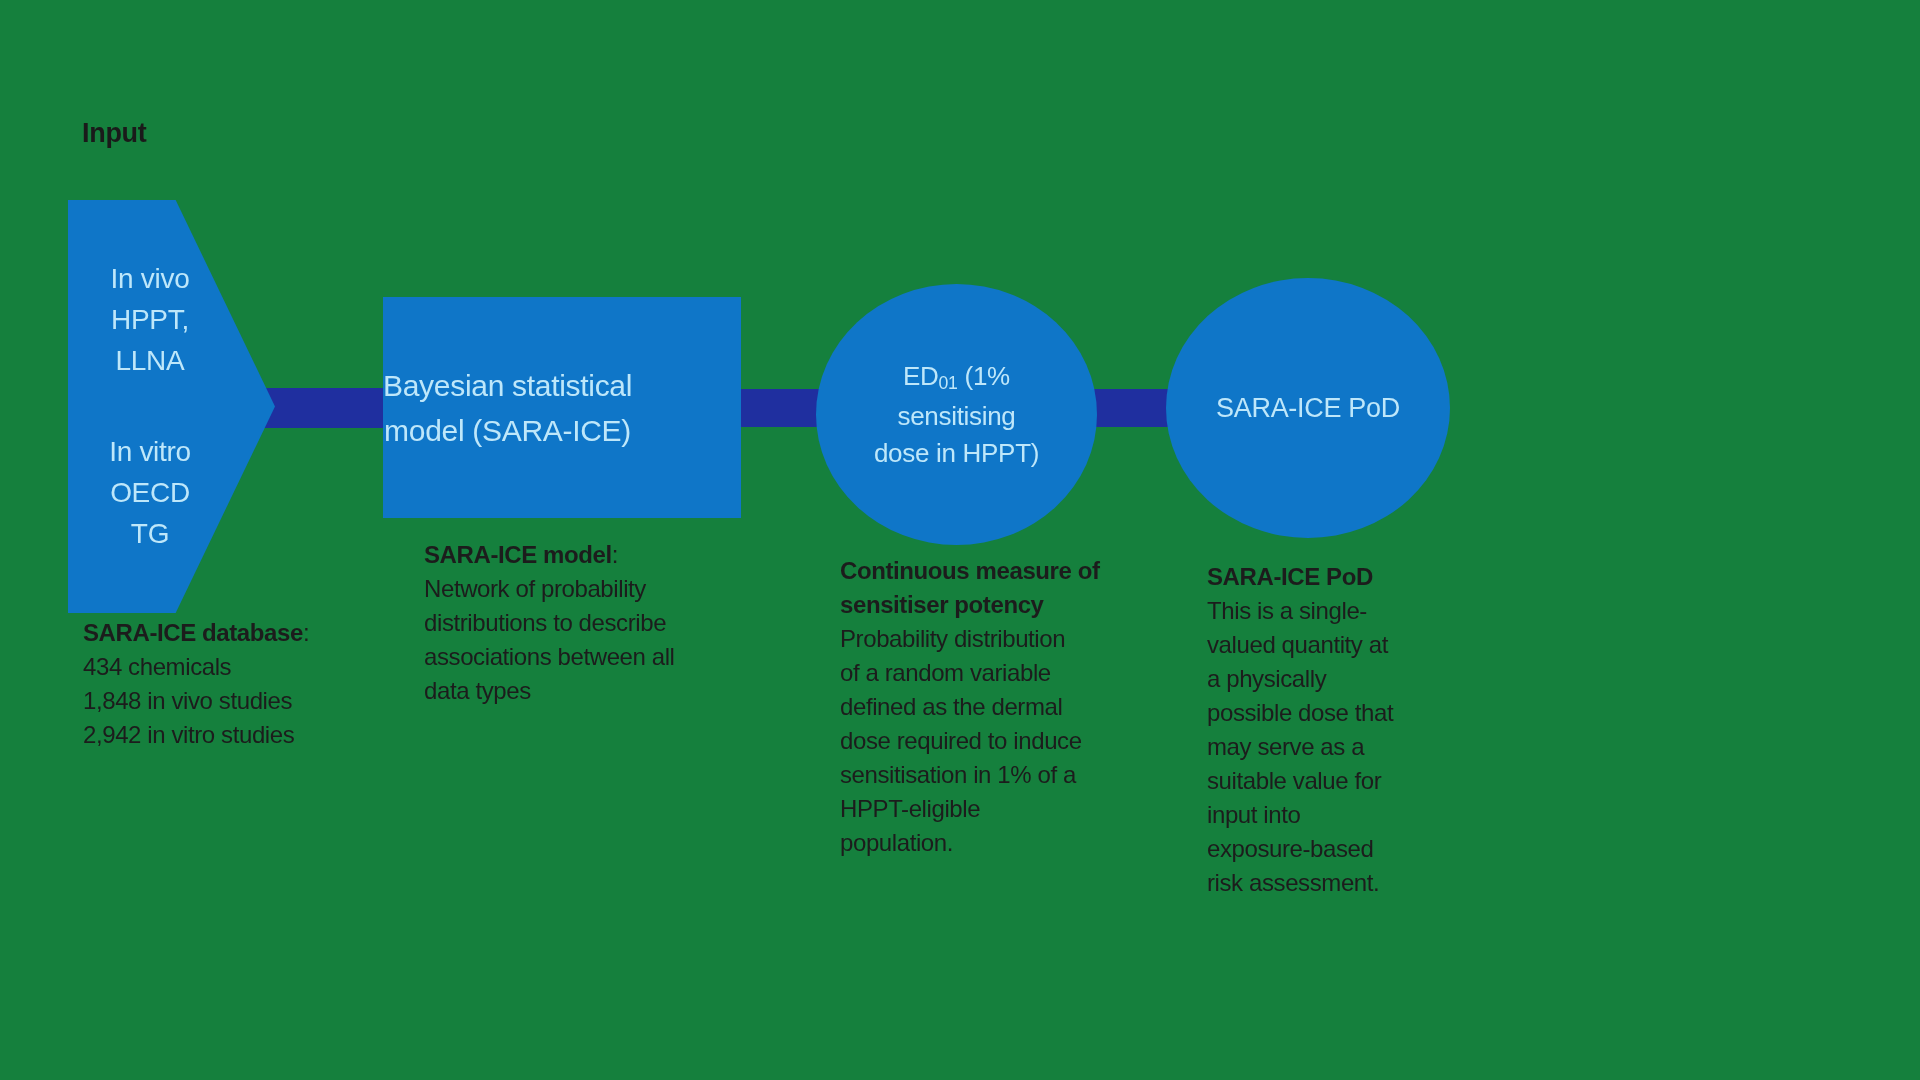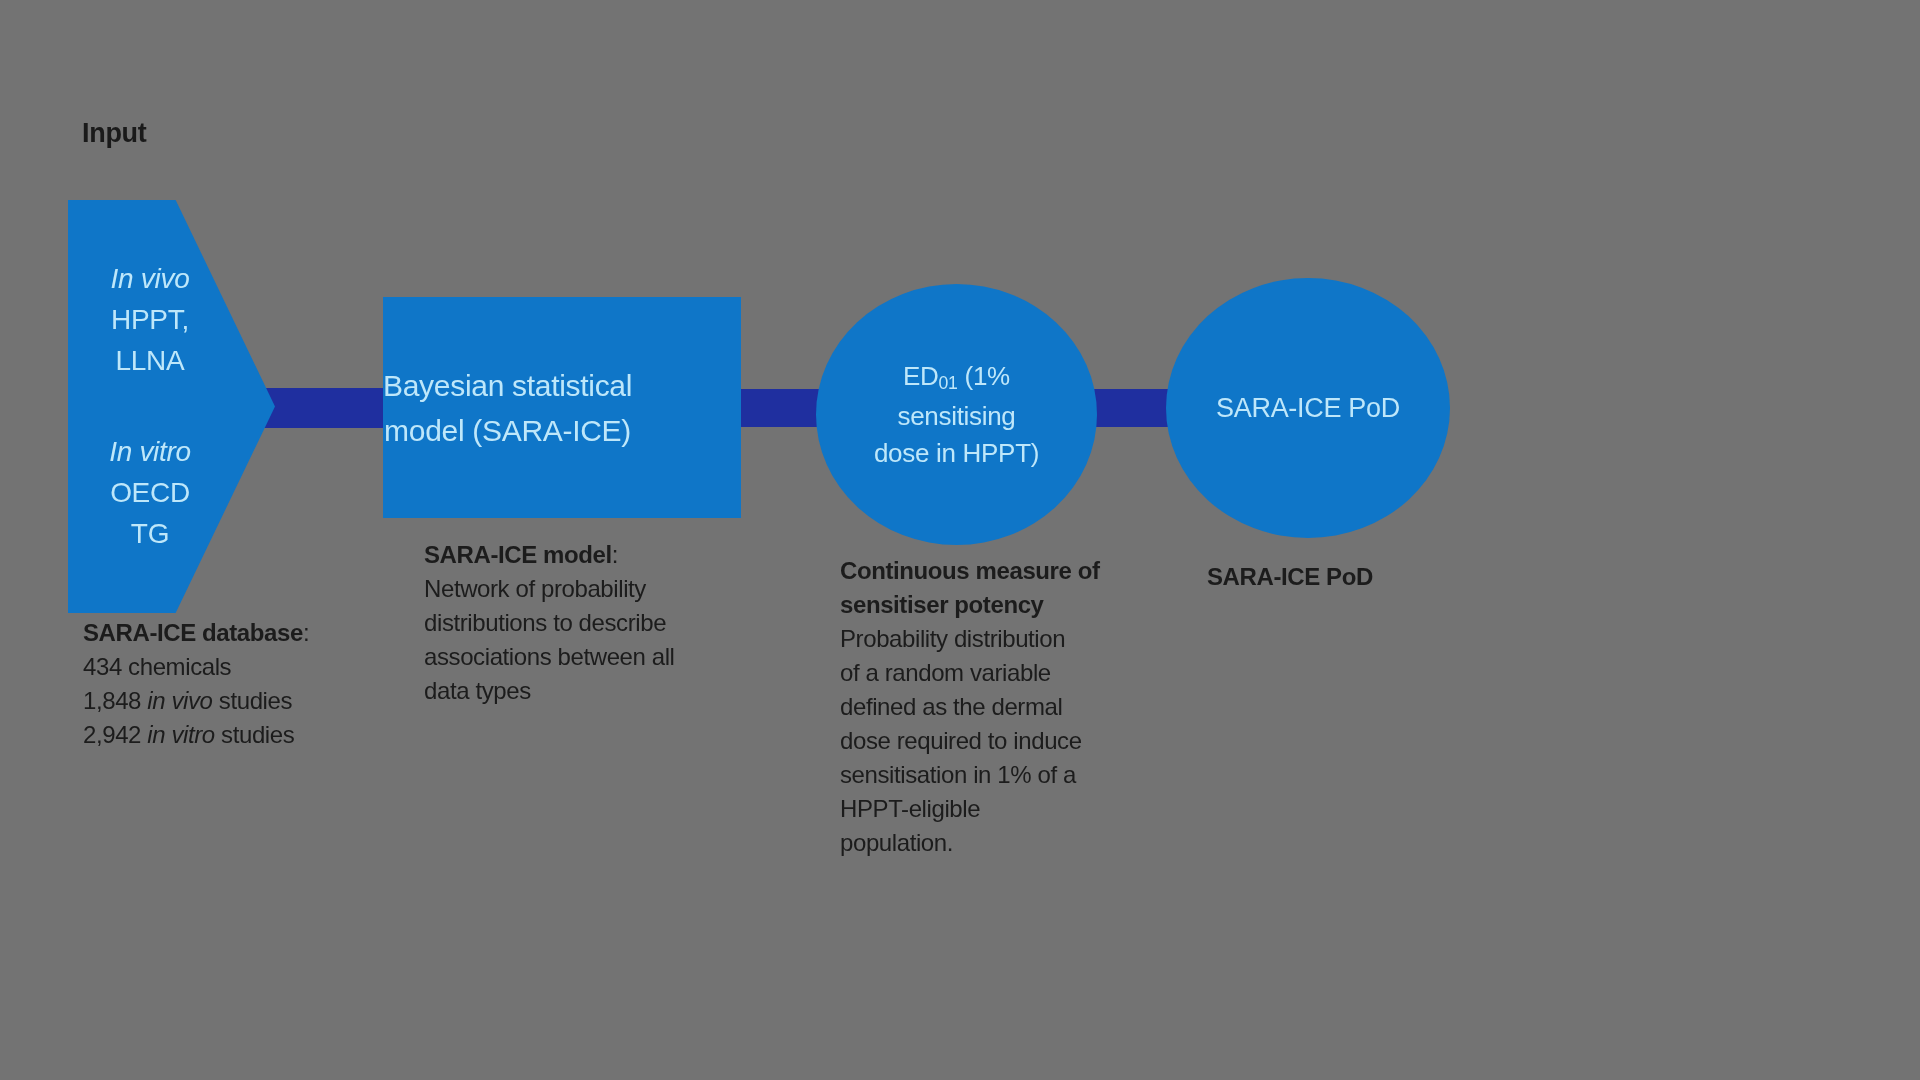--- a/index.html
+++ b/index.html
@@ -4,27 +4,27 @@
 <style>
   html, body {
     margin: 0;
     padding: 0;
     background: #ffffff;
   }
   .canvas {
     position: relative;
     width: 1920px;
     height: 1080px;
-    background: #737373;
+    background: #15803d;
     font-family: "Liberation Sans", "DejaVu Sans", sans-serif;
     color: #1c1c1c;
     overflow: hidden;
   }
   .abs { position: absolute; }
-  .it  { font-style: italic; }
+  .it  { }
   .b   { font-weight: 700; }
   .preline { white-space: pre-line; }
 
   
   .input-label {
     left: 82px; top: 118px;
     font-size: 27px; font-weight: 700; color: #1a1a1a;
     letter-spacing: -0.3px;
   }
 
@@ -156,15 +156,24 @@
 of a random variable
 defined as the dermal
 dose required to induce
 sensitisation in 1% of a
 HPPT-eligible
 population.</div>
   </div>
 
   <div class="abs desc d4">
     <div class="b">SARA-ICE PoD</div>
+    <div class="preline">This is a single-
+valued quantity at
+a physically
+possible dose that
+may serve as a
+suitable value for
+input into
+exposure-based
+risk assessment.</div>
   </div>
 
 </div>
 
 </body></html>

